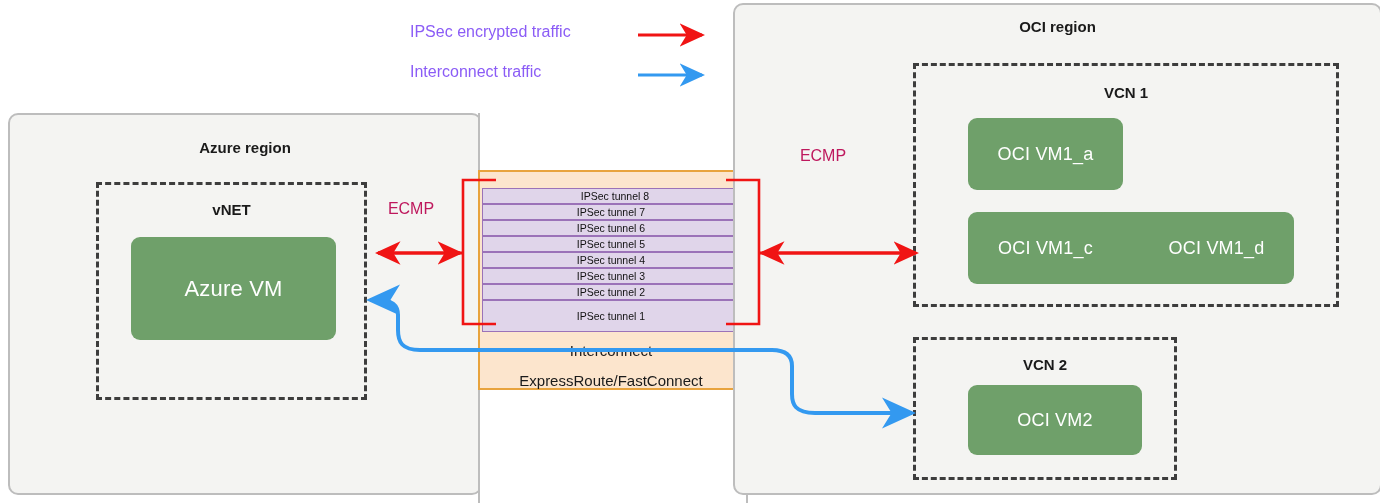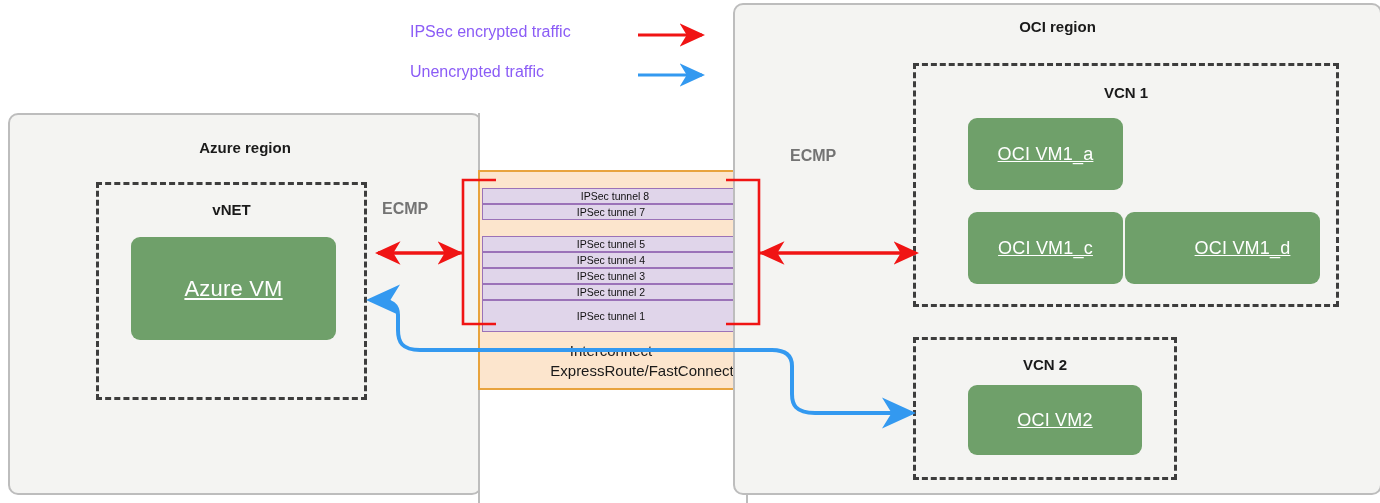--- a/index.html
+++ b/index.html
@@ -10,74 +10,77 @@
   .region{position:absolute;background:#f4f4f2;border:2px solid #bdbdbd;border-radius:10px;}
   .region-title{position:absolute;width:100%;text-align:center;font-weight:bold;
                 font-size:15px;color:#1a1a1a;}
 
   .vcn{position:absolute;border:3px dashed #3d3d3d;background:transparent;}
   .vcn-title{position:absolute;width:100%;text-align:center;font-weight:bold;
              font-size:15px;color:#1a1a1a;}
 
   .vm{position:absolute;background:#6fa06a;border-radius:9px;color:#ffffff;
       display:flex;align-items:center;justify-content:center;
-      font-size:18px;letter-spacing:.2px;text-decoration:underline;}
+      font-size:18px;letter-spacing:.2px;}
   .vm.big{font-size:22px;}
 
   .white-col{position:absolute;background:#ffffff;border-left:2px solid #bdbdbd;
              border-right:2px solid #bdbdbd;}
 
   .ic-box{position:absolute;background:#fce5cd;border:2px solid #e8a33d;box-sizing:border-box;}
   .ic-label{position:absolute;width:100%;text-align:center;font-size:15px;color:#1a1a1a;}
 
   .tunnel{position:absolute;background:#e0d5ea;border:1.5px solid #9b72b8;
           box-sizing:border-box;display:flex;align-items:center;justify-content:center;
           font-size:10.5px;color:#111111;}
 
   .legend-text{position:absolute;font-size:16px;color:#8b5cf6;white-space:nowrap;}
 
-  .ecmp{position:absolute;font-size:16px;color:#737373;text-align:left;white-space:nowrap;font-weight:bold;}
+  .ecmp{position:absolute;font-size:16px;color:#be185d;text-align:center;white-space:nowrap;}
 
   svg.overlay{position:absolute;left:0;top:0;width:1380px;height:503px;
               pointer-events:none;overflow:visible;}
 </style>
 </head>
 <body>
 
 <div id="stage">
 
   <div class="legend-text" style="left:410px;top:23px;">IPSec encrypted traffic</div>
-  <div class="legend-text" style="left:410px;top:63px;">Unencrypted traffic</div>
+  <div class="legend-text" style="left:410px;top:63px;">Interconnect traffic</div>
 
   <div class="region" style="left:8px;top:113px;width:470px;height:378px;">
     <div class="region-title" style="top:24px;">Azure region</div>
   </div>
 
   <div class="vcn" style="left:96px;top:182px;width:265px;height:212px;">
     <div class="vcn-title" style="top:16px;">vNET</div>
   </div>
 
   <div class="vm big" style="left:131px;top:237px;width:205px;height:103px;">
     <span>Azure VM</span>
   </div>
 
   <div class="ecmp" style="left:382px;top:200px;width:58px;">ECMP</div>
 
   <div class="white-col" style="left:478px;top:113px;width:266px;height:390px;"></div>
 
   <div class="ic-box" style="left:478px;top:170px;width:266px;height:220px;">
     <div class="ic-label" style="top:170px;">Interconnect</div>
-    <div class="ic-label" style="top:190px;padding-left:31px;">ExpressRoute/FastConnect</div>
+    <div class="ic-label" style="top:200px;">ExpressRoute/FastConnect</div>
   </div>
 
   <div class="tunnel" style="left:482px;top:188px;width:258px;height:16px;padding-left:8px;">
     <span>IPSec tunnel 8</span>
   </div>
   <div class="tunnel" style="left:482px;top:204px;width:258px;height:16px;">
     <span>IPSec tunnel 7</span>
+  </div>
+  <div class="tunnel" style="left:482px;top:220px;width:258px;height:16px;">
+    <span>IPSec tunnel 6</span>
   </div>
   <div class="tunnel" style="left:482px;top:236px;width:258px;height:16px;align-items:center;">
     <span>IPSec tunnel 5</span>
   </div>
   <div class="tunnel" style="left:482px;top:252px;width:258px;height:16px;">
     <span>IPSec tunnel 4</span>
   </div>
   <div class="tunnel" style="left:482px;top:268px;width:258px;height:16px;">
     <span>IPSec tunnel 3</span>
   </div>
@@ -97,21 +100,21 @@
   <div class="vcn" style="left:913px;top:63px;width:420px;height:238px;">
     <div class="vcn-title" style="top:18px;">VCN 1</div>
   </div>
 
   <div class="vm" style="left:968px;top:118px;width:155px;height:72px;">
     <span>OCI VM1_a</span>
   </div>
   <div class="vm" style="left:968px;top:212px;width:155px;height:72px;align-items:center;">
     <span>OCI VM1_c</span>
   </div>
-  <div class="vm" style="left:1125px;top:212px;width:155px;height:72px;padding-left:40px;">
+  <div class="vm" style="left:1099px;top:212px;width:155px;height:72px;padding-left:40px;">
     <span>OCI VM1_d</span>
   </div>
 
   <div class="vcn" style="left:913px;top:337px;width:258px;height:137px;">
     <div class="vcn-title" style="top:16px;">VCN 2</div>
   </div>
 
   <div class="vm" style="left:968px;top:385px;width:174px;height:70px;">
     <span>OCI VM2</span>
   </div>

